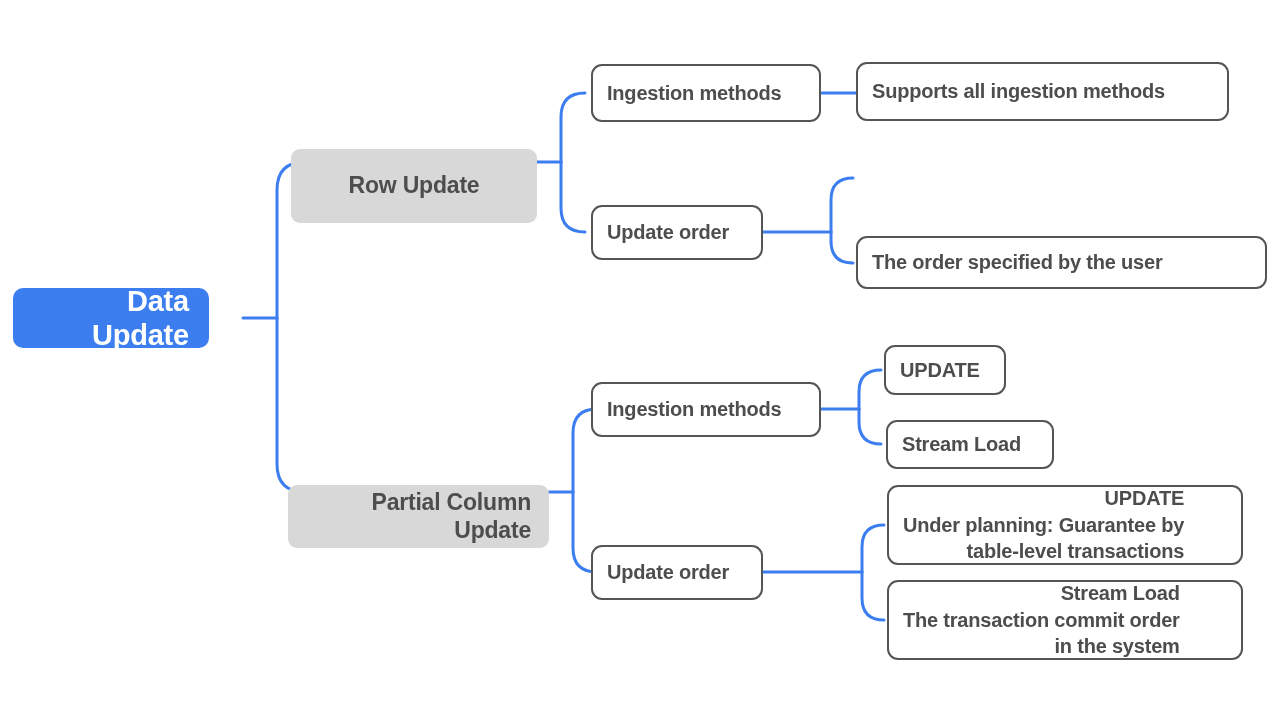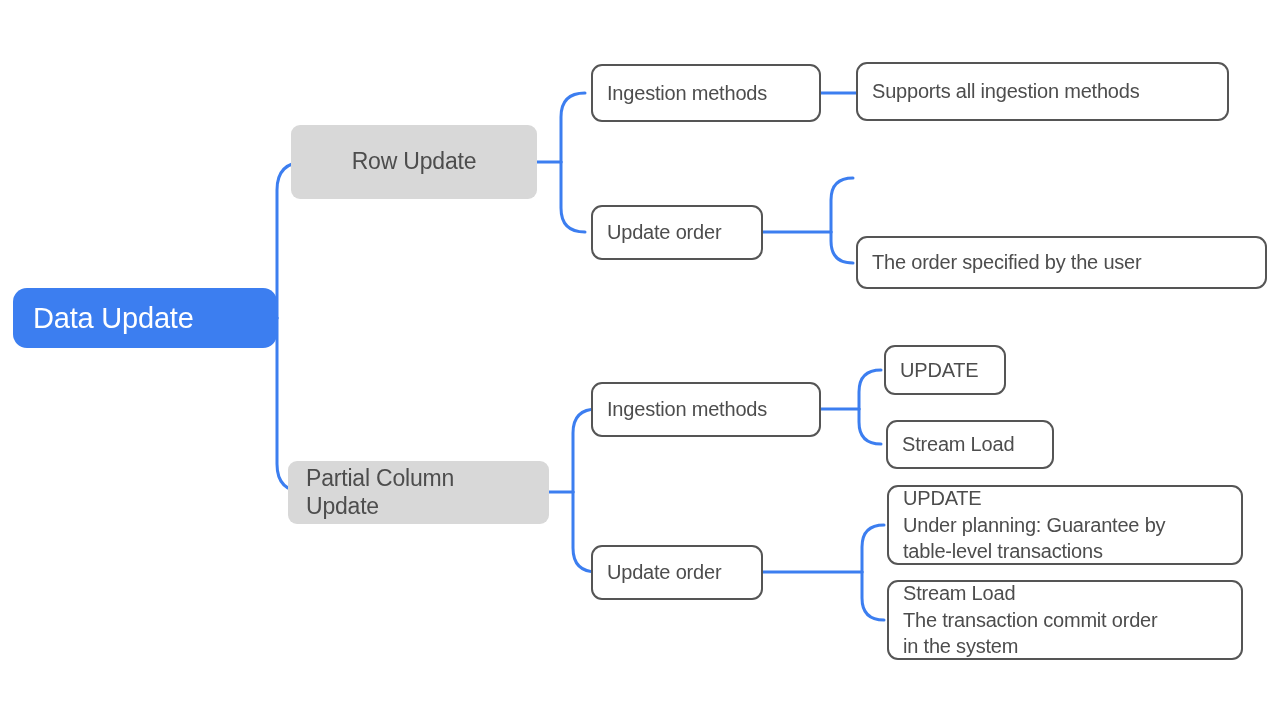--- a/index.html
+++ b/index.html
@@ -25,23 +25,24 @@
     top: 0;
     width: 1280px;
     height: 705px;
     pointer-events: none;
   }
   .node {
     position: absolute;
     box-sizing: border-box;
     display: flex;
     align-items: center;
-    font-weight: normal;
+    font-weight: bold;
     letter-spacing: -0.2px;
     white-space: pre-line;
+    text-align: right;
   }
 
   
   .node-root {
     background: #3c7ef0;
     color: #ffffff;
     border-radius: 14px;
     font-size: 29px;
     padding: 0 20px;
     line-height: 1.18;
@@ -49,20 +50,21 @@
 
   
   .node-l1 {
     background: #d8d8d8;
     color: #4d4d4d;
     border-radius: 9px;
     font-size: 23px;
     padding: 0 18px;
     justify-content: center;
     line-height: 1.2;
+    margin-top: 24px;
   }
 
   
   .node-box {
     background: #ffffff;
     color: #4d4d4d;
     border: 2px solid #555555;
     border-radius: 11px;
     font-size: 20px;
     padding: 0 14px;
@@ -100,21 +102,21 @@
 
     <path d="M 821 409 L 859 409"></path>
     <path d="M 859 409 L 859 392 Q 859 370 881 370"></path>
     <path d="M 859 409 L 859 422 Q 859 444 881 444"></path>
 
     <path d="M 763 572 L 862 572"></path>
     <path d="M 862 572 L 862 547 Q 862 525 884 525"></path>
     <path d="M 862 572 L 862 598 Q 862 620 884 620"></path>
   </svg>
 
-  <div class="node node-root" style="left:13px; top:288px; width:264px; height:60px;">
+  <div class="node node-root" style="left:13px; top:288px; width:196px; height:60px;border-radius:10px;">
     <span>Data Update</span>
   </div>
 
   <div class="node node-l1" style="left:291px; top:125px; width:246px; height:74px;">
     <span>Row Update</span>
   </div>
 
   <div class="node node-l1" style="left:288px; top:461px; width:261px; height:63px;">
     <span>Partial Column Update</span>
   </div>

